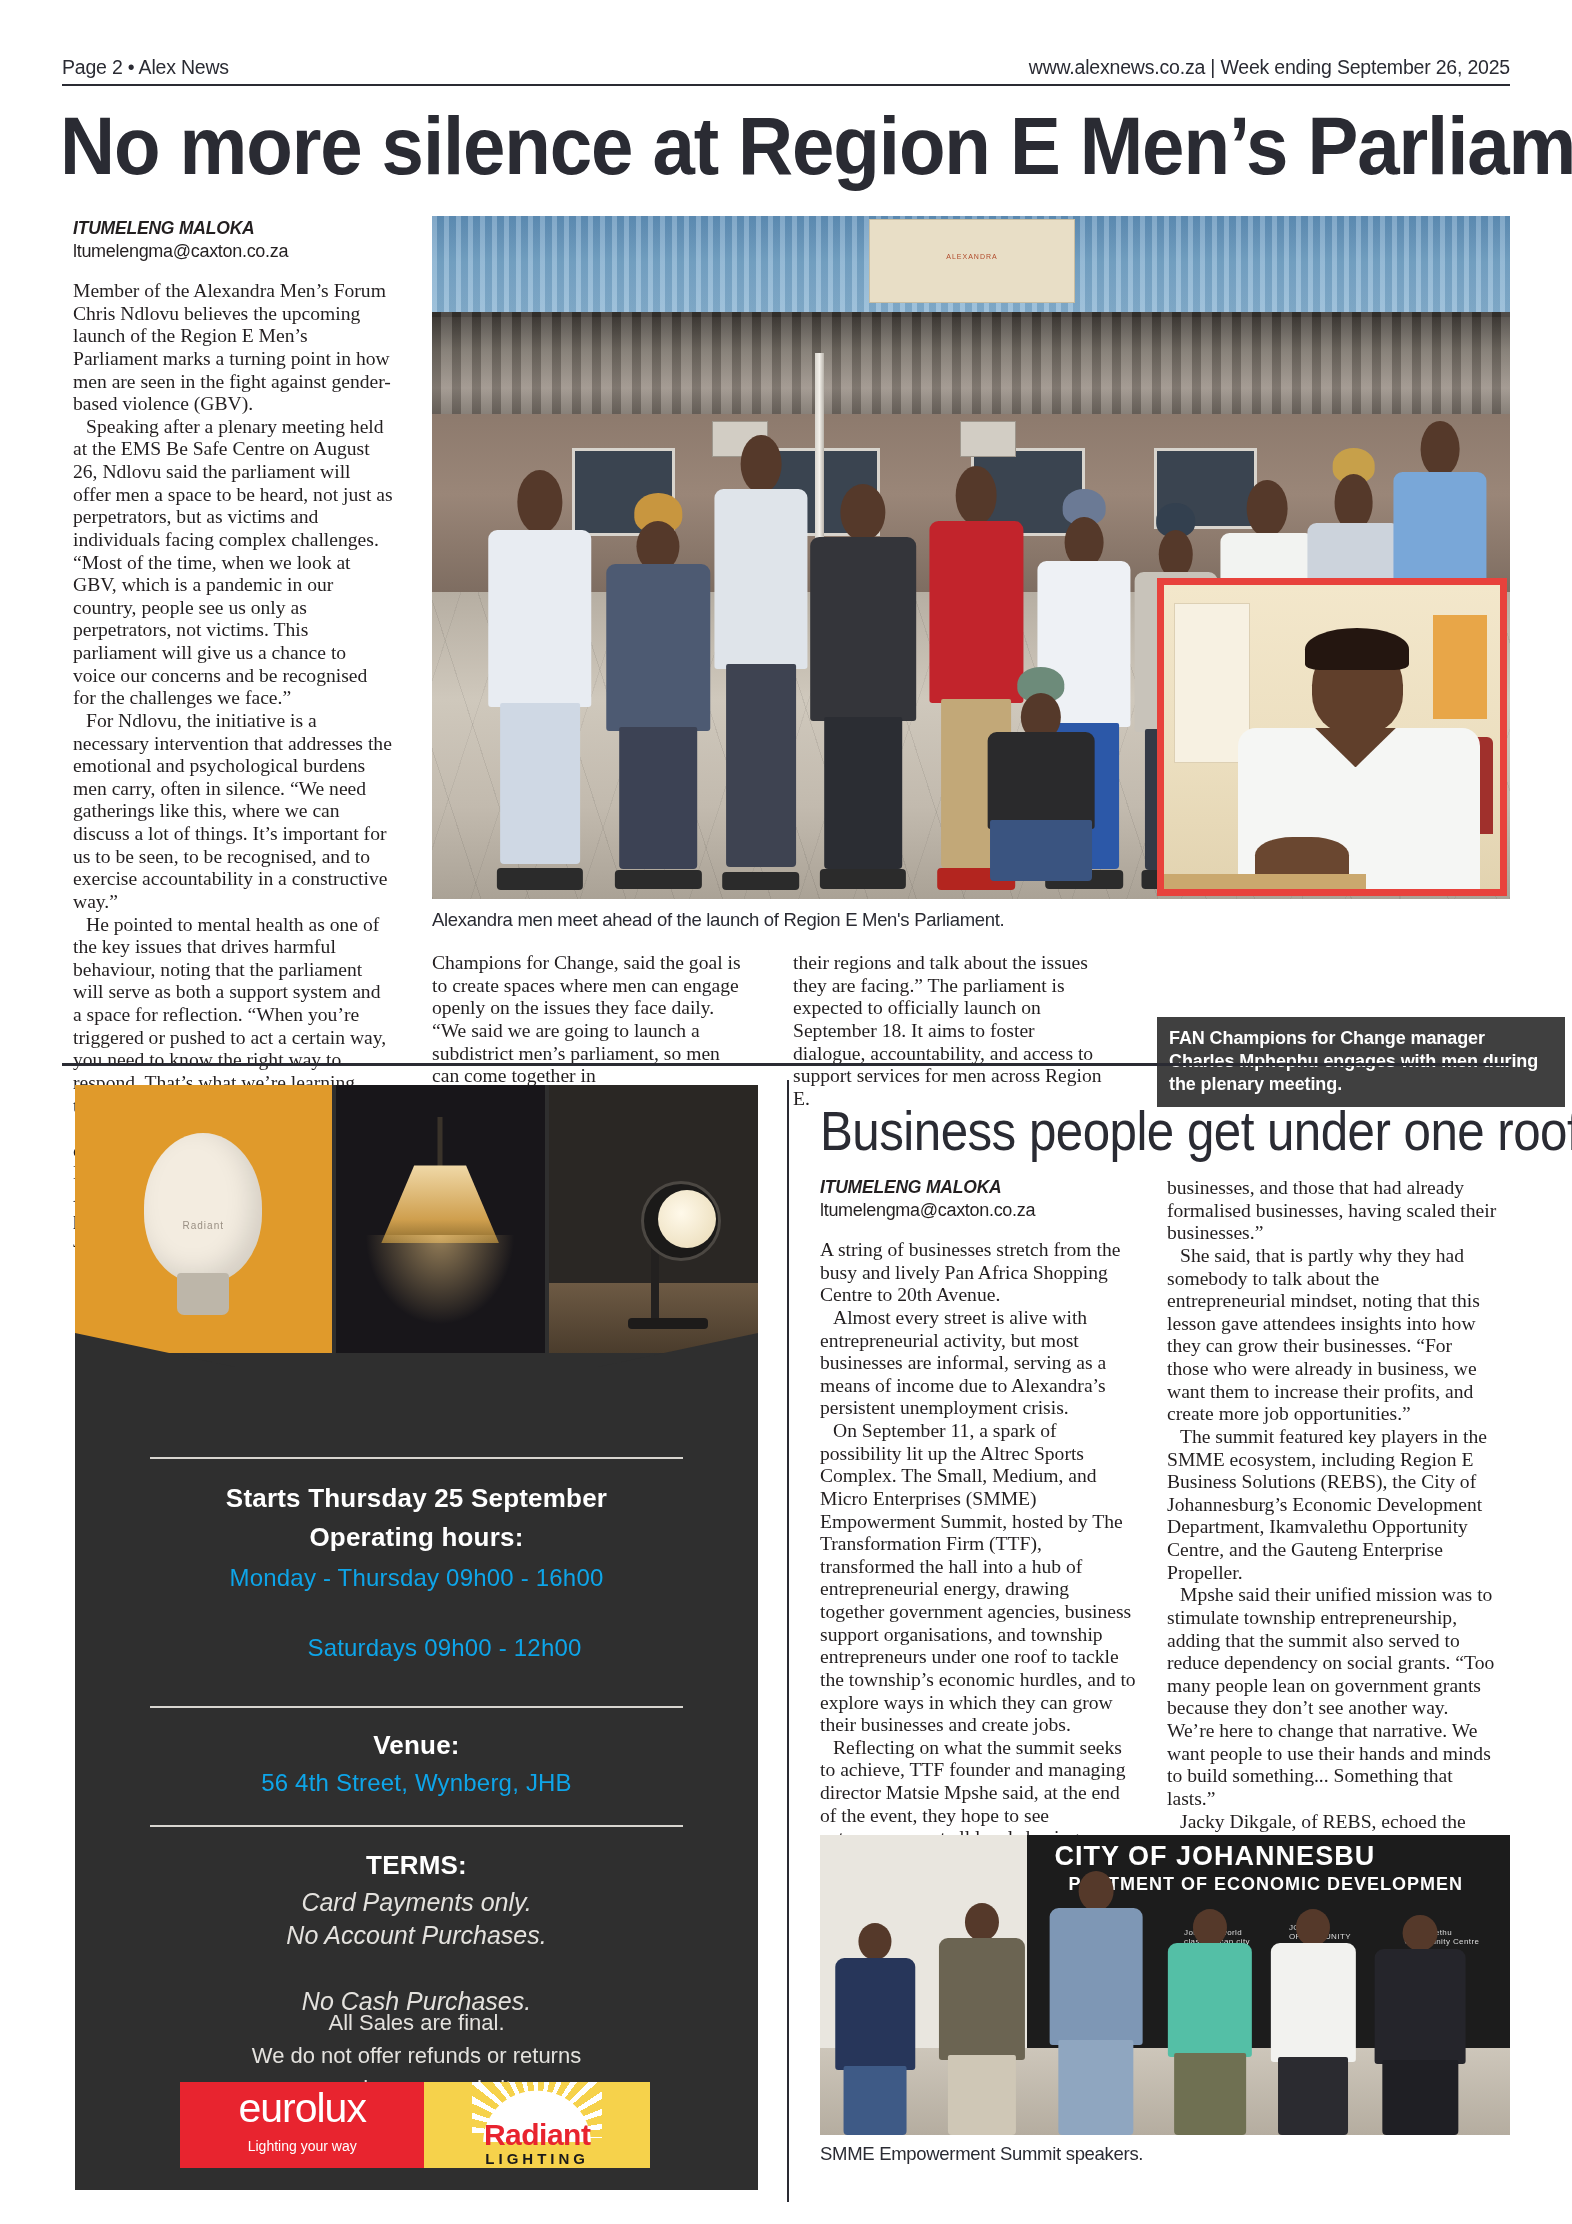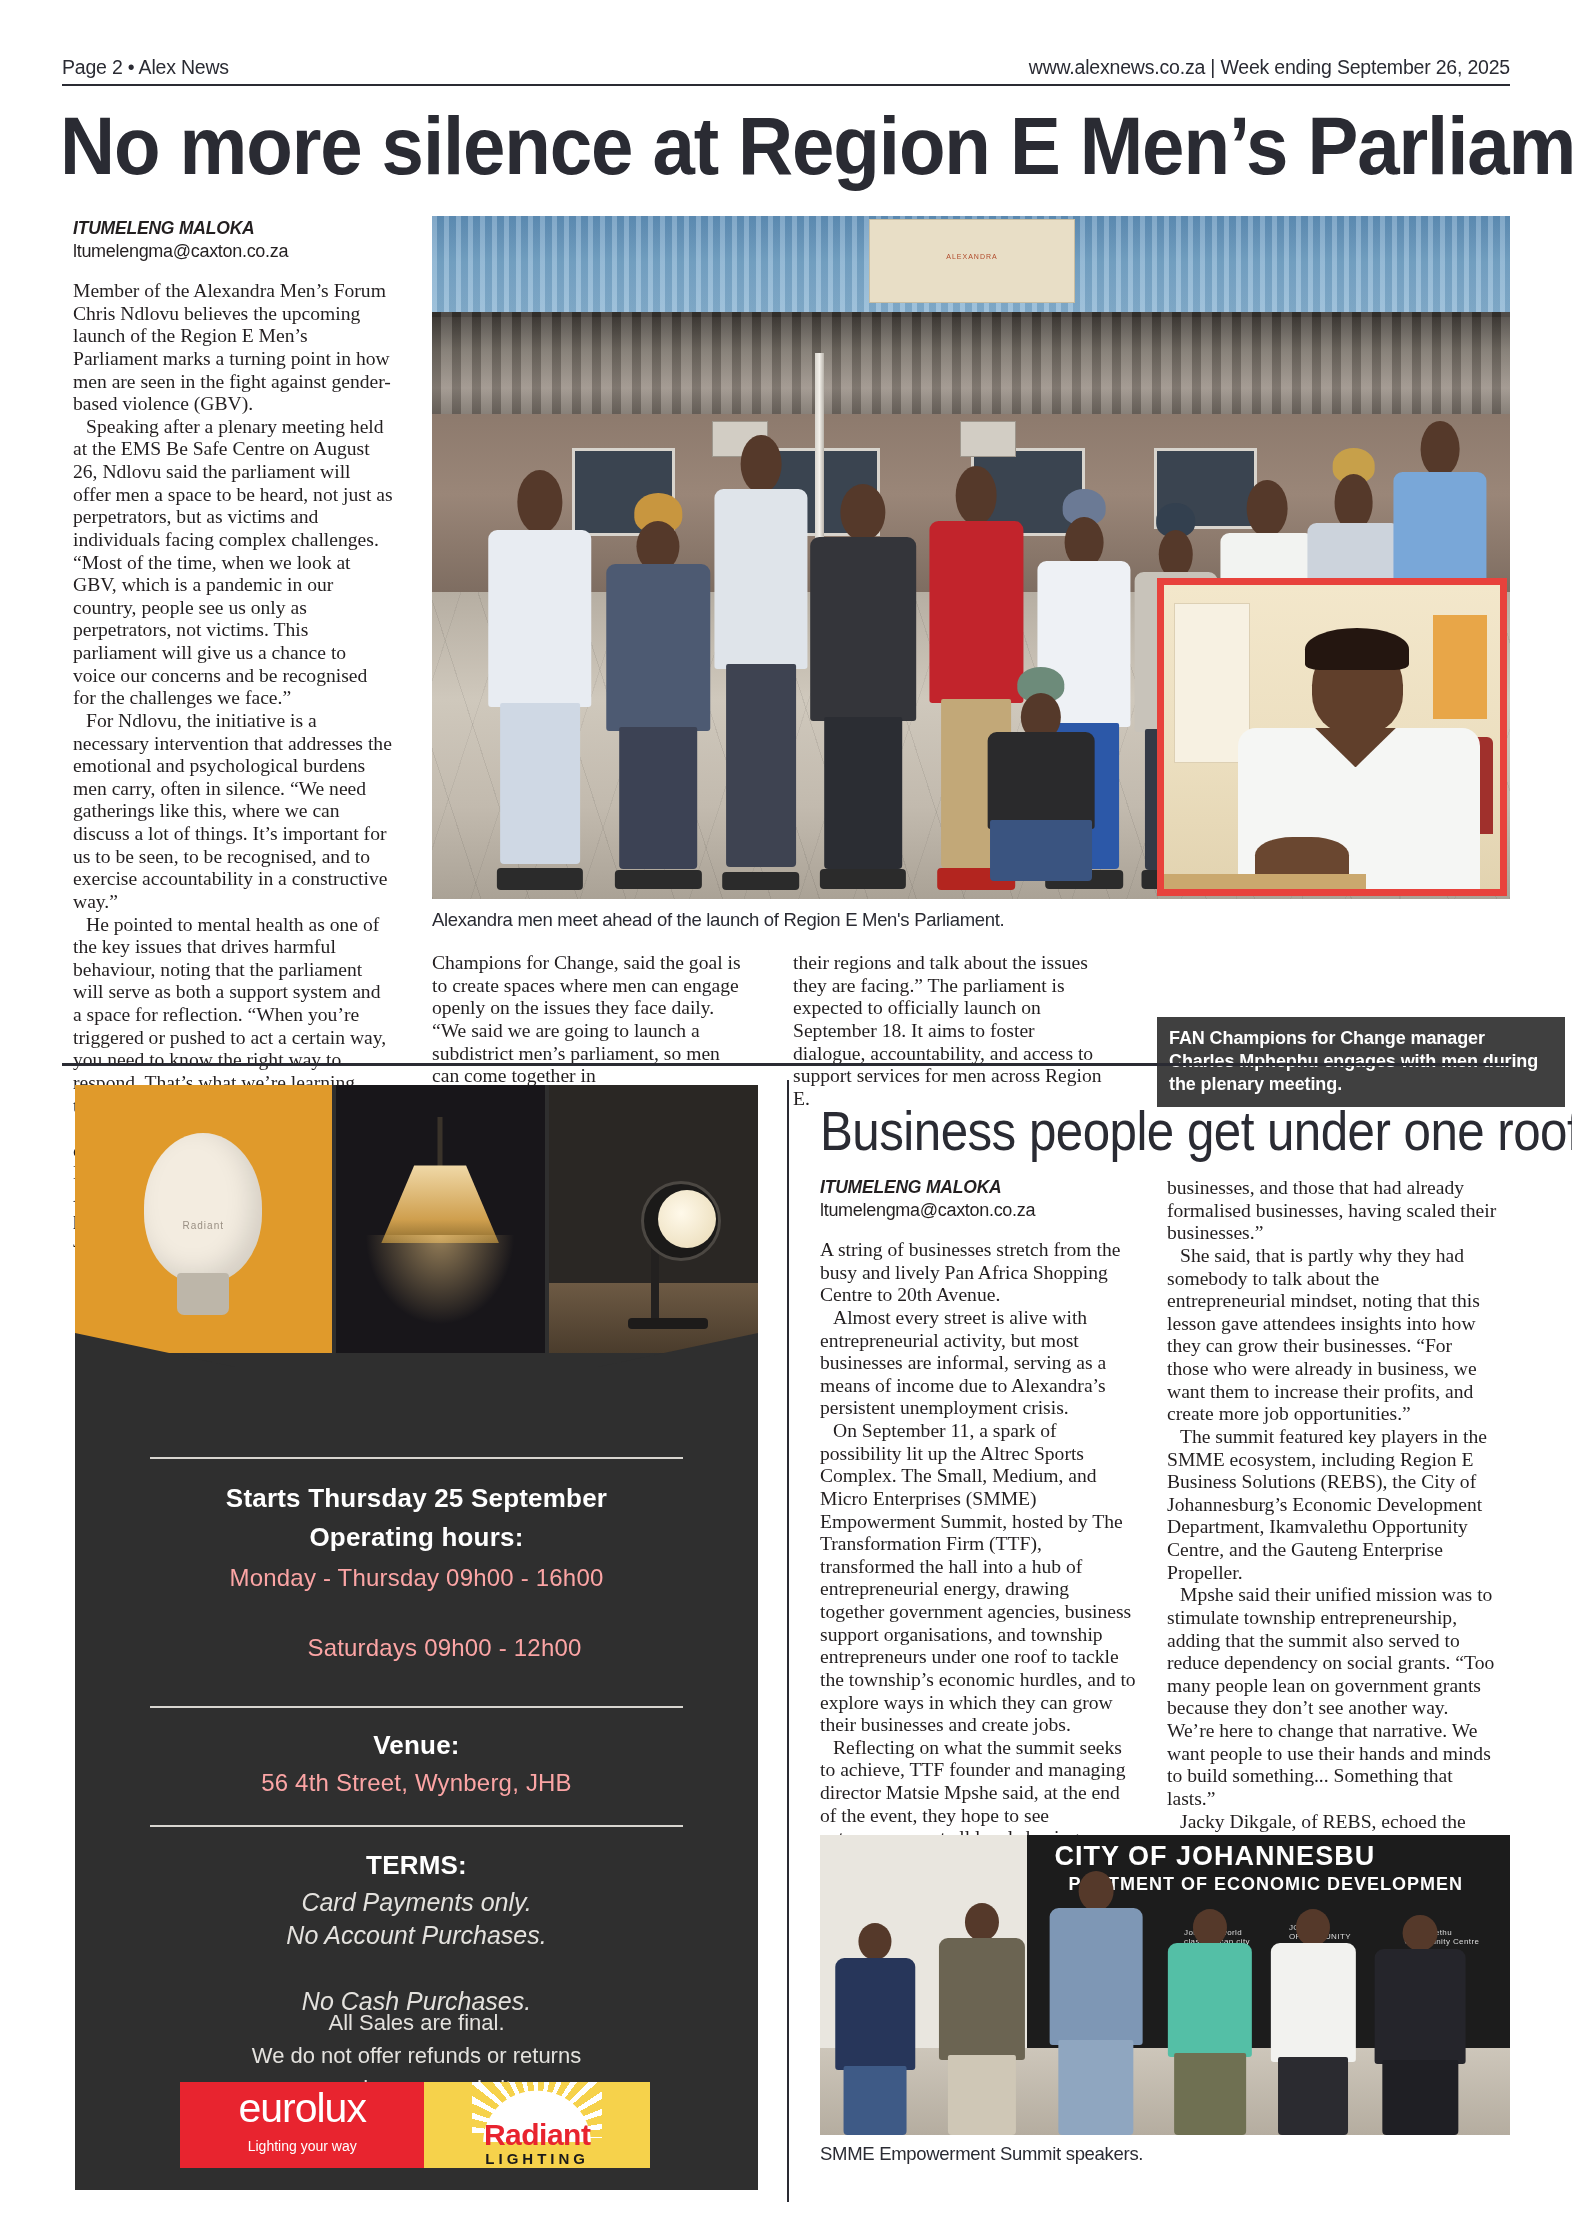--- a/index.html
+++ b/index.html
@@ -394,21 +394,21 @@
   }
   #ad-hr1 { top: 372px; }
   #ad-hr2 { top: 621px; }
   #ad-hr3 { top: 740px; }
 
   .ad-line {
     position: absolute; left: 0; width: 100%; text-align: center;
     color: #ffffff;
   }
   .ad-bold  { font-weight: bold; font-size: 26px; letter-spacing: 0.2px; }
-  .ad-reg   { font-weight: normal; font-size: 24px; color: #fca5a5; letter-spacing: 0.2px; }
+  .ad-reg   { font-weight: normal; font-size: 24px; color: #0ea5e9; letter-spacing: 0.2px; }
   .ad-ital  { font-style: italic; font-size: 25px; color: #e4e2de; }
   .ad-small { font-size: 22px; color: #e4e2de; }
 
   .ad-logos {
     position: absolute; left: 105px; bottom: 22px;
     width: 470px; height: 86px; display: flex;
   }
   .logo-eurolux {
     width: 52%; background: #e8242f; position: relative;
   }

